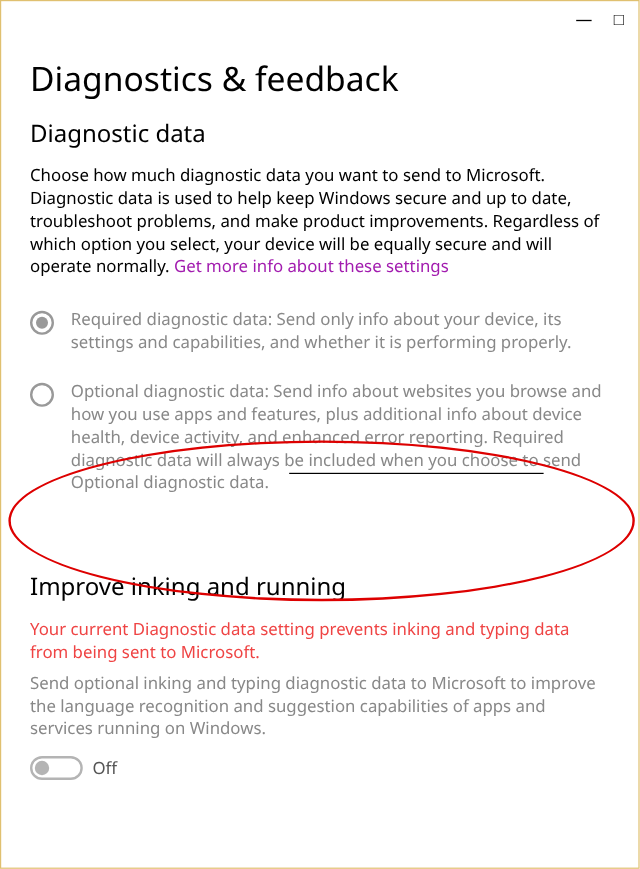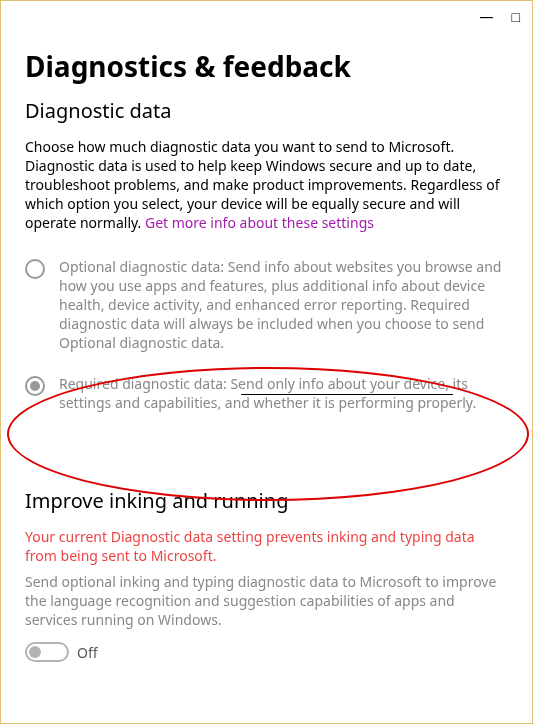--- a/index.html
+++ b/index.html
@@ -9,23 +9,23 @@
     background:#fff;color:#000;
     box-sizing:border-box;
     position:relative;
     border:1px solid #e0c070;
   }
   .titlebar{
     height:30px;display:flex;justify-content:flex-end;align-items:center;
     gap:18px;padding-right:12px;
   }
   .content{padding:6px 24px 18px 24px}
-  h1{font-weight:700;font-size:28px;margin:10px 0 12px 0}
+  h1{font-weight:400;font-size:28px;margin:10px 0 12px 0}
   .warn{color:#c00;font-size:14px;margin:0 0 22px 0}
-  h2{font-weight:400;font-size:20px;margin:12px 0 14px 0}
+  h2{font-weight:400;font-size:20px;margin:0 0 14px 0}
   .para{font-size:14px;line-height:1.35;color:#000;margin:0 0 26px 0}
   .link{color:#a21caf;cursor:pointer}
   .radio-row{display:flex;gap:14px;margin:0 0 22px 0}
   .radio{
     width:20px;height:20px;border:2px solid #999;border-radius:50%;
     flex:0 0 20px;margin-top:1px;position:relative;box-sizing:border-box;
   }
   .radio.selected::after{
     content:"";position:absolute;left:3px;top:3px;width:10px;height:10px;
     border-radius:50%;background:#999;
@@ -69,30 +69,30 @@
   <h1>Diagnostics &amp; feedback</h1>
 
 
   <h2>Diagnostic data</h2>
 
   <p class="para">
     <span>Choose how much diagnostic data you want to send to Microsoft. Diagnostic data is used to help keep Windows secure and up to date, troubleshoot problems, and make product improvements. Regardless of which option you select, your device will be equally secure and will operate normally. </span><span class="link">Get more info about these settings</span>
   </p>
 
   <div class="radio-row">
-    <div class="radio"></div>
+    <div class="radio selected"></div>
     <div class="radio-text">
-      <span class="lead">Optional diagnostic data: </span><span>Send info about websites you browse and how you use apps and features, plus additional info about device health, device activity, and enhanced error reporting. Required diagnostic data will always be included when you choose to send Optional diagnostic data.</span>
+      <span class="lead">Required diagnostic data: </span><span>Send only info about your device, its settings and capabilities, and whether it is performing properly.</span>
     </div>
   </div>
 
   <div class="radio-row">
-    <div class="radio selected"></div>
+    <div class="radio"></div>
     <div class="radio-text">
-      <span class="lead">Required diagnostic data: </span><span>Send only info about your device, its settings and capabilities, and whether it is performing properly.</span>
+      <span class="lead">Optional diagnostic data: </span><span>Send info about websites you browse and how you use apps and features, plus additional info about device health, device activity, and enhanced error reporting. Required diagnostic data will always be included when you choose to send Optional diagnostic data.</span>
     </div>
   </div>
 
   <div class="section-gap"></div>
 
   <h2>Improve inking and running</h2>
 
   <p class="warn2">Your current Diagnostic data setting prevents inking and typing data from being sent to Microsoft.</p>
 
   <p class="muted">Send optional inking and typing diagnostic data to Microsoft to improve the language recognition and suggestion capabilities of apps and services running on Windows.</p>

